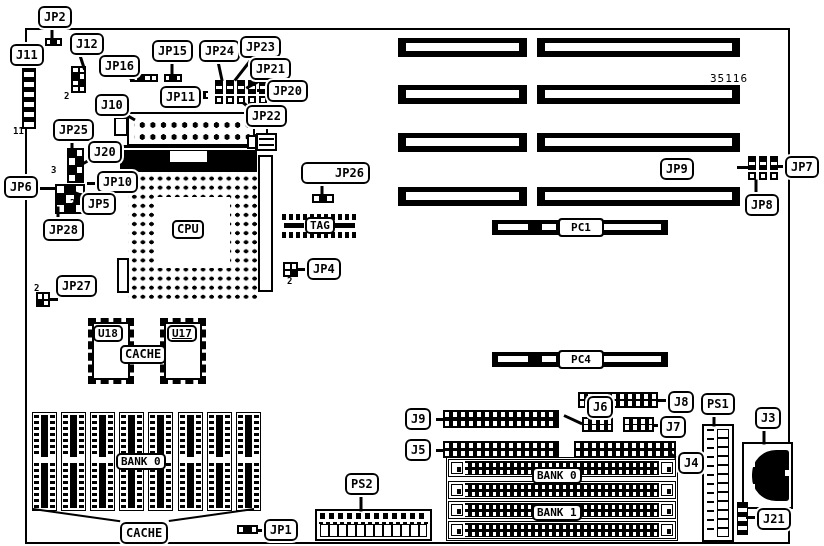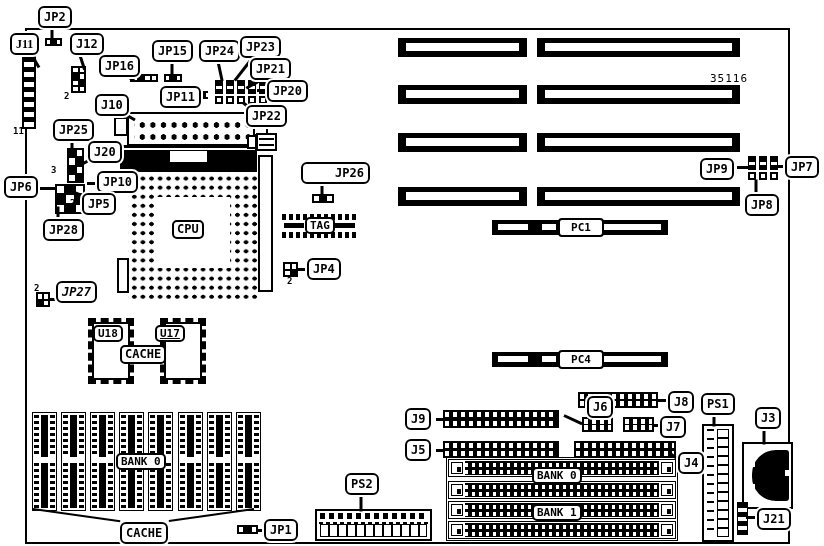--- a/index.html
+++ b/index.html
@@ -276,21 +276,21 @@
       <i></i>
     </div>
 
   <div class="qfp" style="left:88px;top:318px;">
       <i></i>
     </div>
   <div class="qfp" style="left:160px;top:318px;">
       <i></i>
     </div>
   <div class="chiplbl" style="left:93px;top:325px;">U18</div>
-  <div class="chiplbl" style="left:155px;top:325px;text-decoration:underline;">U17</div>
+  <div class="chiplbl" style="left:167px;top:325px;text-decoration:underline;">U17</div>
   <div class="chiplbl" style="left:120px;top:345px;font-size:12px;line-height:15px;">CACHE</div>
 
   <div class="dip" style="left:32px;">
       <i></i>
       <em></em>
     </div>
   <div class="dip" style="left:61px;">
       <i></i>
       <em></em>
     </div>
@@ -403,41 +403,41 @@
   <div class="lead" style="left:653px;top:424px;width:9px;"></div>
   <div class="lead" style="left:436px;top:449px;width:9px;"></div>
   <div class="lead" style="left:670px;top:452px;width:13px;transform:rotate(35deg);"></div>
   <div class="lead" style="left:714px;top:409px;width:16px;transform:rotate(90deg);"></div>
   <div class="lead" style="left:764px;top:426px;width:17px;transform:rotate(90deg);"></div>
   <div class="lead" style="left:746px;top:516px;width:13px;"></div>
   <div class="lead" style="left:361px;top:489px;width:21px;transform:rotate(90deg);"></div>
   <div class="lead" style="left:257px;top:529px;width:8px;"></div>
 
   <div class="callout" style="left:38px;top:6px;">JP2</div>
-  <div class="callout" style="left:10px;top:33px;font-family:Liberation Serif, serif;">J11</div>
+  <div class="callout" style="left:10px;top:44px;">J11</div>
   <div class="callout" style="left:70px;top:33px;">J12</div>
   <div class="callout" style="left:99px;top:55px;">JP16</div>
   <div class="callout" style="left:152px;top:40px;">JP15</div>
   <div class="callout" style="left:199px;top:40px;">JP24</div>
   <div class="callout" style="left:240px;top:36px;">JP23</div>
   <div class="callout" style="left:250px;top:58px;">JP21</div>
   <div class="callout" style="left:267px;top:80px;">JP20</div>
   <div class="callout" style="left:95px;top:94px;">J10</div>
   <div class="callout" style="left:132px;top:86px;margin-left:28px;">JP11</div>
   <div class="callout" style="left:246px;top:105px;">JP22</div>
   <div class="callout" style="left:53px;top:119px;">JP25</div>
   <div class="callout" style="left:88px;top:141px;">J20</div>
   <div class="callout" style="left:4px;top:176px;">JP6</div>
   <div class="callout" style="left:97px;top:171px;">JP10</div>
   <div class="callout" style="left:82px;top:193px;">JP5</div>
   <div class="callout" style="left:43px;top:219px;">JP28</div>
   <div class="callout" style="left:301px;top:162px;padding-left:32px;">JP26</div>
   <div class="callout" style="left:307px;top:258px;">JP4</div>
-  <div class="callout" style="left:56px;top:281px;font-style:italic;">JP27</div>
-  <div class="callout" style="left:700px;top:158px;">JP9</div>
+  <div class="callout" style="left:56px;top:275px;">JP27</div>
+  <div class="callout" style="left:660px;top:158px;">JP9</div>
   <div class="callout" style="left:785px;top:156px;">JP7</div>
   <div class="callout" style="left:745px;top:194px;">JP8</div>
   <div class="callout" style="left:405px;top:408px;">J9</div>
   <div class="callout" style="left:551px;top:396px;margin-left:36px;">J6</div>
   <div class="callout" style="left:668px;top:391px;">J8</div>
   <div class="callout" style="left:660px;top:416px;">J7</div>
   <div class="callout" style="left:405px;top:439px;">J5</div>
   <div class="callout" style="left:678px;top:452px;">J4</div>
   <div class="callout" style="left:701px;top:393px;">PS1</div>
   <div class="callout" style="left:755px;top:407px;">J3</div>

